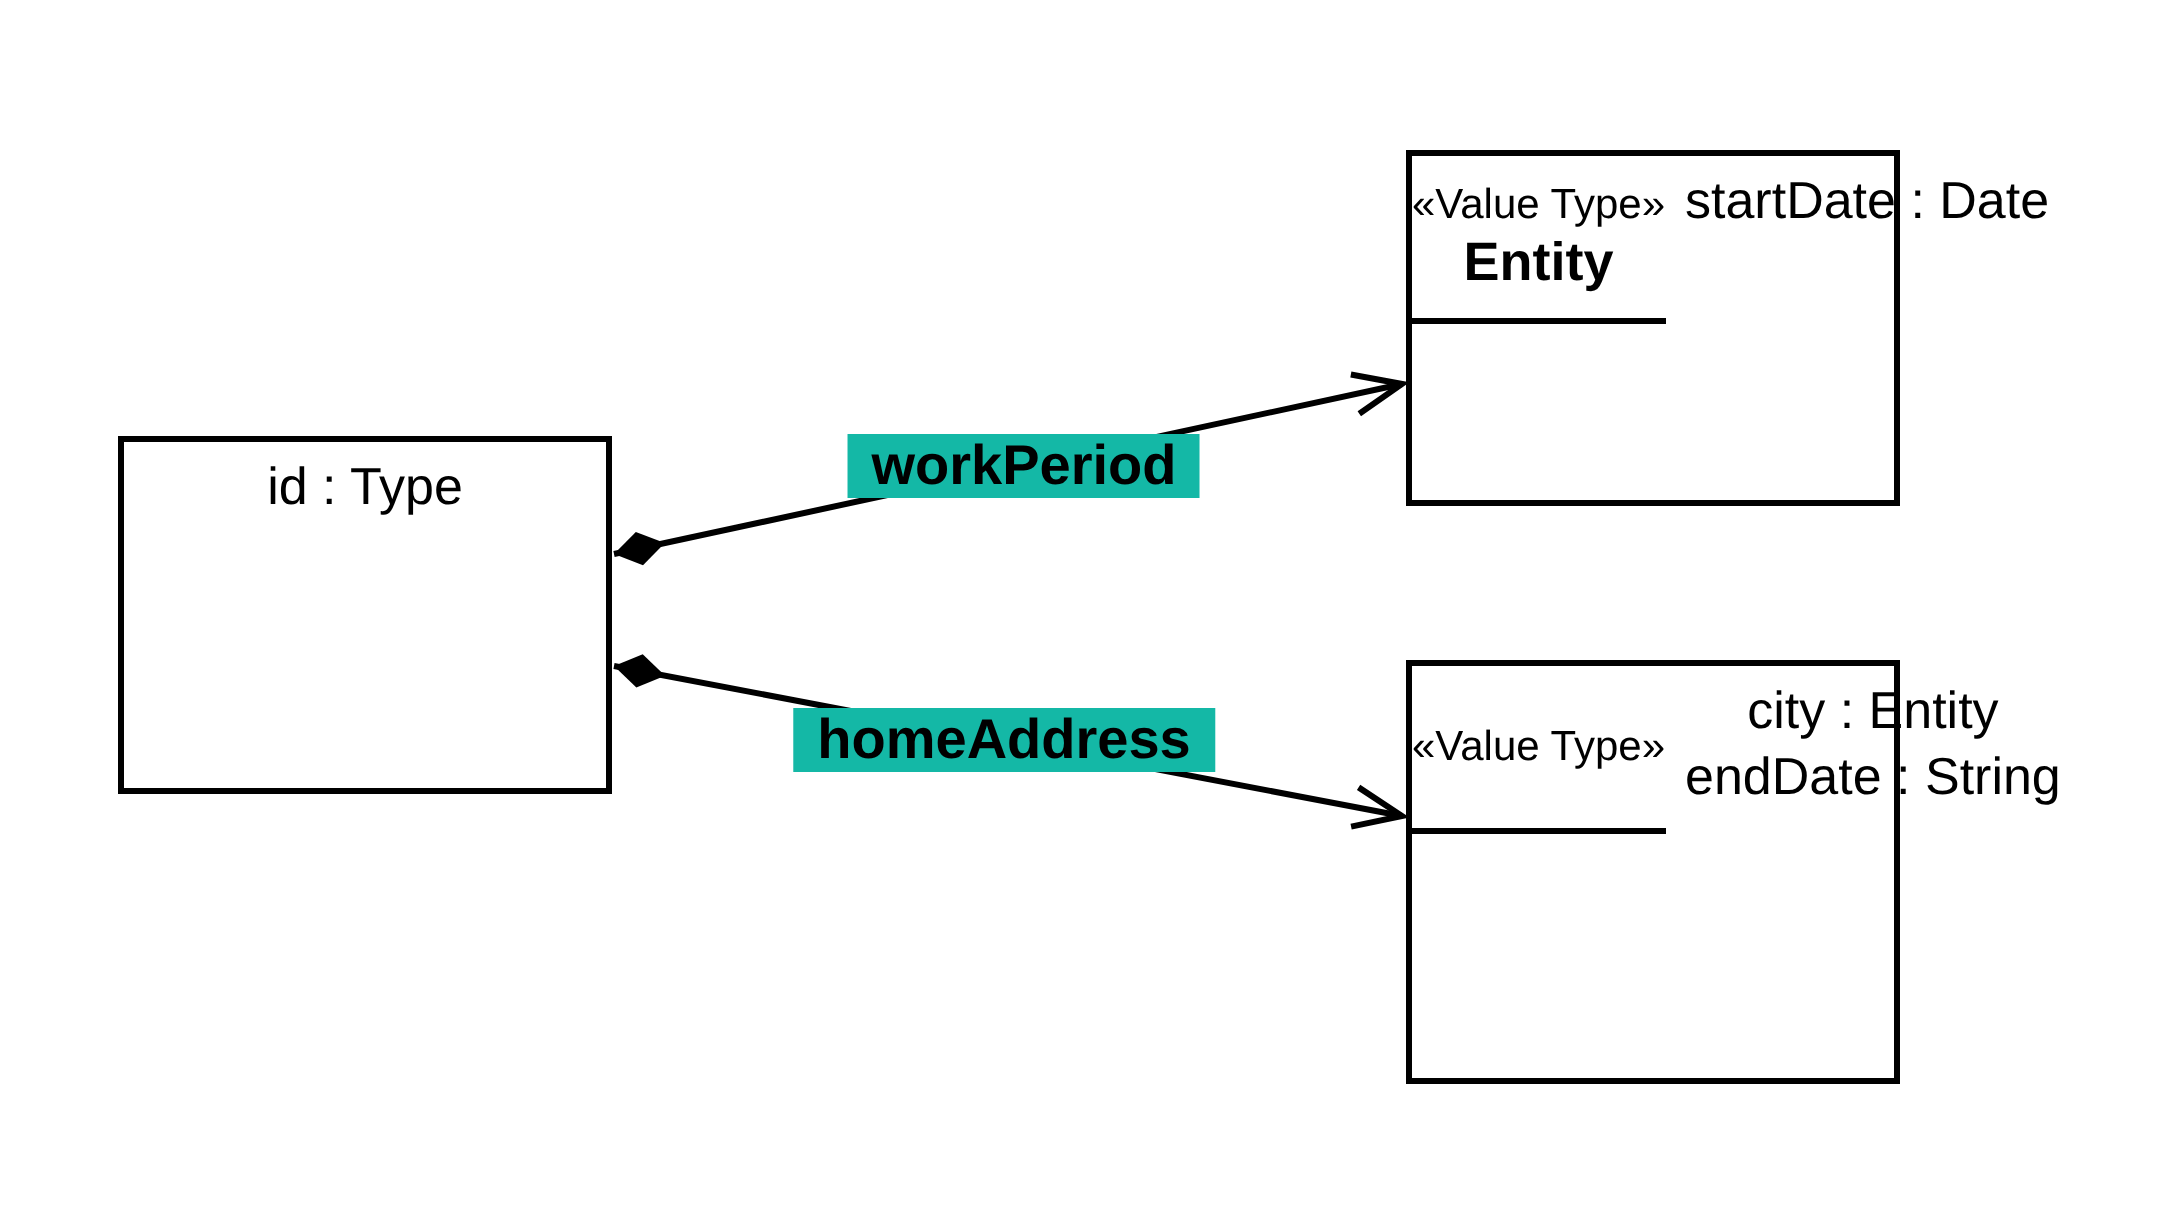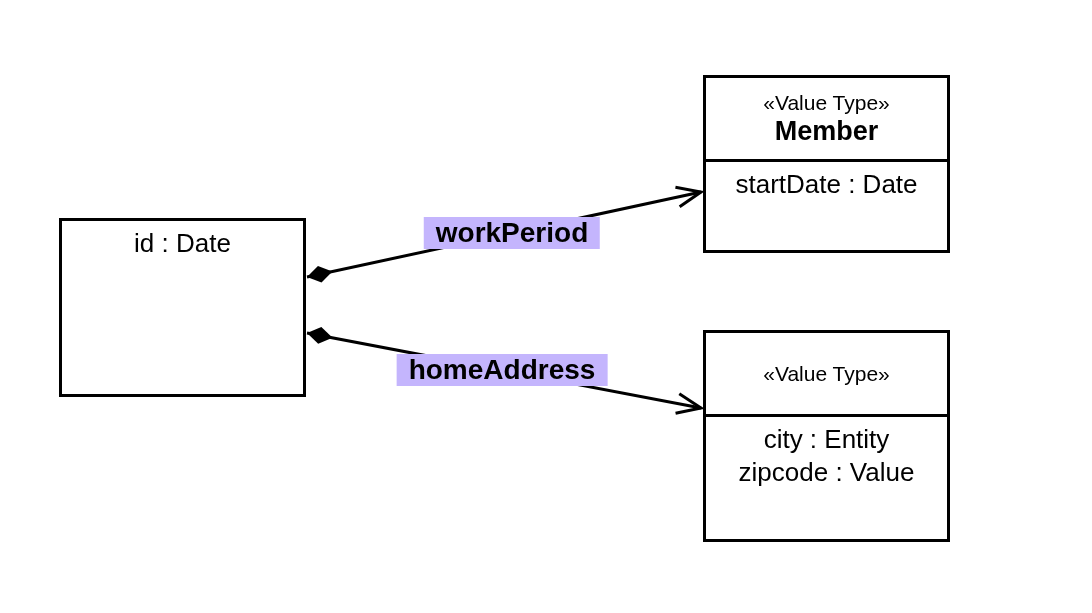--- a/index.html
+++ b/index.html
@@ -16,21 +16,21 @@
   .connectors {
     position: absolute;
     left: 0; top: 0;
     width: 1092px; height: 613px;
   }
   .uml-class {
     position: absolute;
     border: 3px solid #000000;
     background: #ffffff;
     display: flex;
-    flex-direction: column;
+    flex-direction: row;
   }
   .uml-head {
     height: 84px;
     border-bottom: 3px solid #000000;
     display: flex;
     flex-direction: column;
     align-items: center;
     justify-content: center;
   }
   .uml-stereotype {
@@ -49,21 +49,21 @@
     flex: 1;
     padding: 6px 10px 0 10px;
     font-size: 26px;
     line-height: 33px;
     text-align: center;
   }
   .uml-attr { white-space: nowrap; }
   .rel-label {
     position: absolute;
     transform: translate(-50%, -50%);
-    background: #c4b5fd;
+    background: #14b8a6;
     padding: 0 12px;
     font-size: 28px;
     font-weight: 700;
     white-space: nowrap;
   }
   .class-member  { left: 59px;  top: 218px; width: 247px; height: 179px; }
   .class-period  { left: 703px; top: 75px;  width: 247px; height: 178px; }
   .class-address { left: 703px; top: 330px; width: 247px; height: 212px; }
   .label-workperiod  { left: 512px; top: 233px; }
   .label-homeaddress { left: 502px; top: 370px; }
@@ -81,40 +81,40 @@
       <marker id="openarrow" markerUnits="userSpaceOnUse" markerWidth="30" markerHeight="26" refX="27" refY="12" orient="auto">
         <path d="M3,2 L27,12 L3,22" fill="none" stroke="#000000" stroke-width="3"></path>
       </marker>
     </defs>
     <line x1="307" y1="277" x2="701" y2="192" stroke="#000000" stroke-width="3" marker-start="url(#diamond)" marker-end="url(#openarrow)"></line>
     <line x1="307" y1="333" x2="701" y2="408" stroke="#000000" stroke-width="3" marker-start="url(#diamond)" marker-end="url(#openarrow)"></line>
   </svg>
 
   <div class="uml-class class-member">
     <div class="uml-attrs">
-      <div class="uml-attr">id : Date</div>
+      <div class="uml-attr">id : Type</div>
     </div>
   </div>
 
   <div class="uml-class class-period">
     <div class="uml-head">
       <div class="uml-stereotype">«Value Type»</div>
-      <div class="uml-classname">Member</div>
+      <div class="uml-classname">Entity</div>
     </div>
     <div class="uml-attrs">
       <div class="uml-attr">startDate : Date</div>
     </div>
   </div>
 
   <div class="uml-class class-address">
     <div class="uml-head">
       <div class="uml-stereotype">«Value Type»</div>
     </div>
     <div class="uml-attrs">
       <div class="uml-attr">city : Entity</div>
-      <div class="uml-attr">zipcode : Value</div>
+      <div class="uml-attr">endDate : String</div>
     </div>
   </div>
 
   <div class="rel-label label-workperiod">workPeriod</div>
   <div class="rel-label label-homeaddress">homeAddress</div>
 
 </div>
 
 </body></html>

